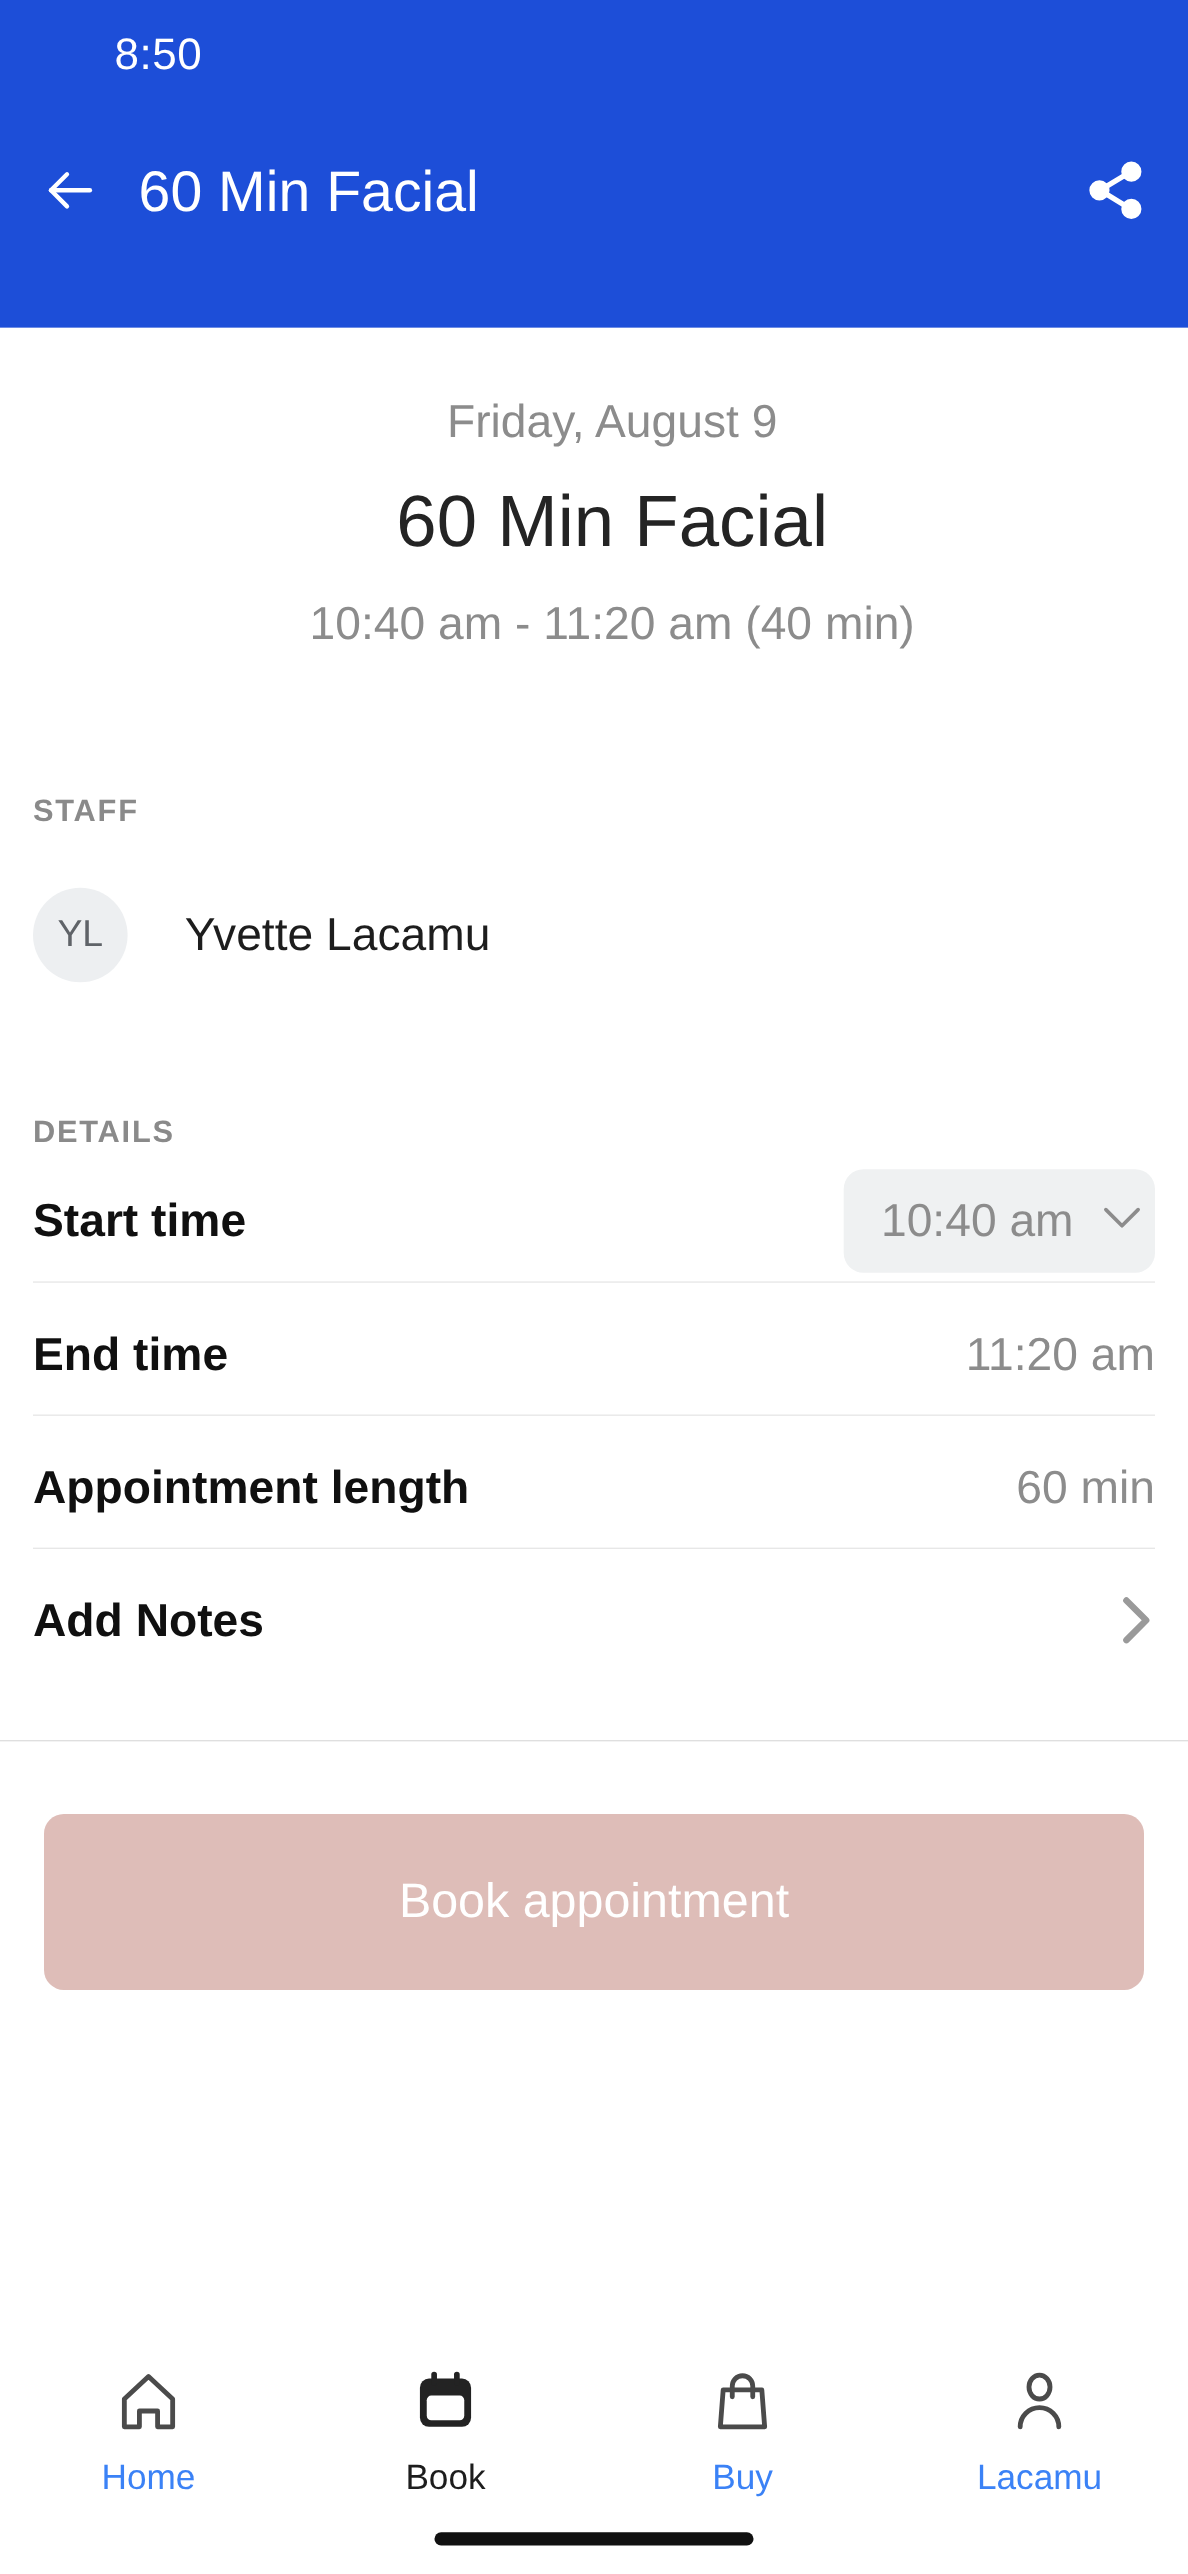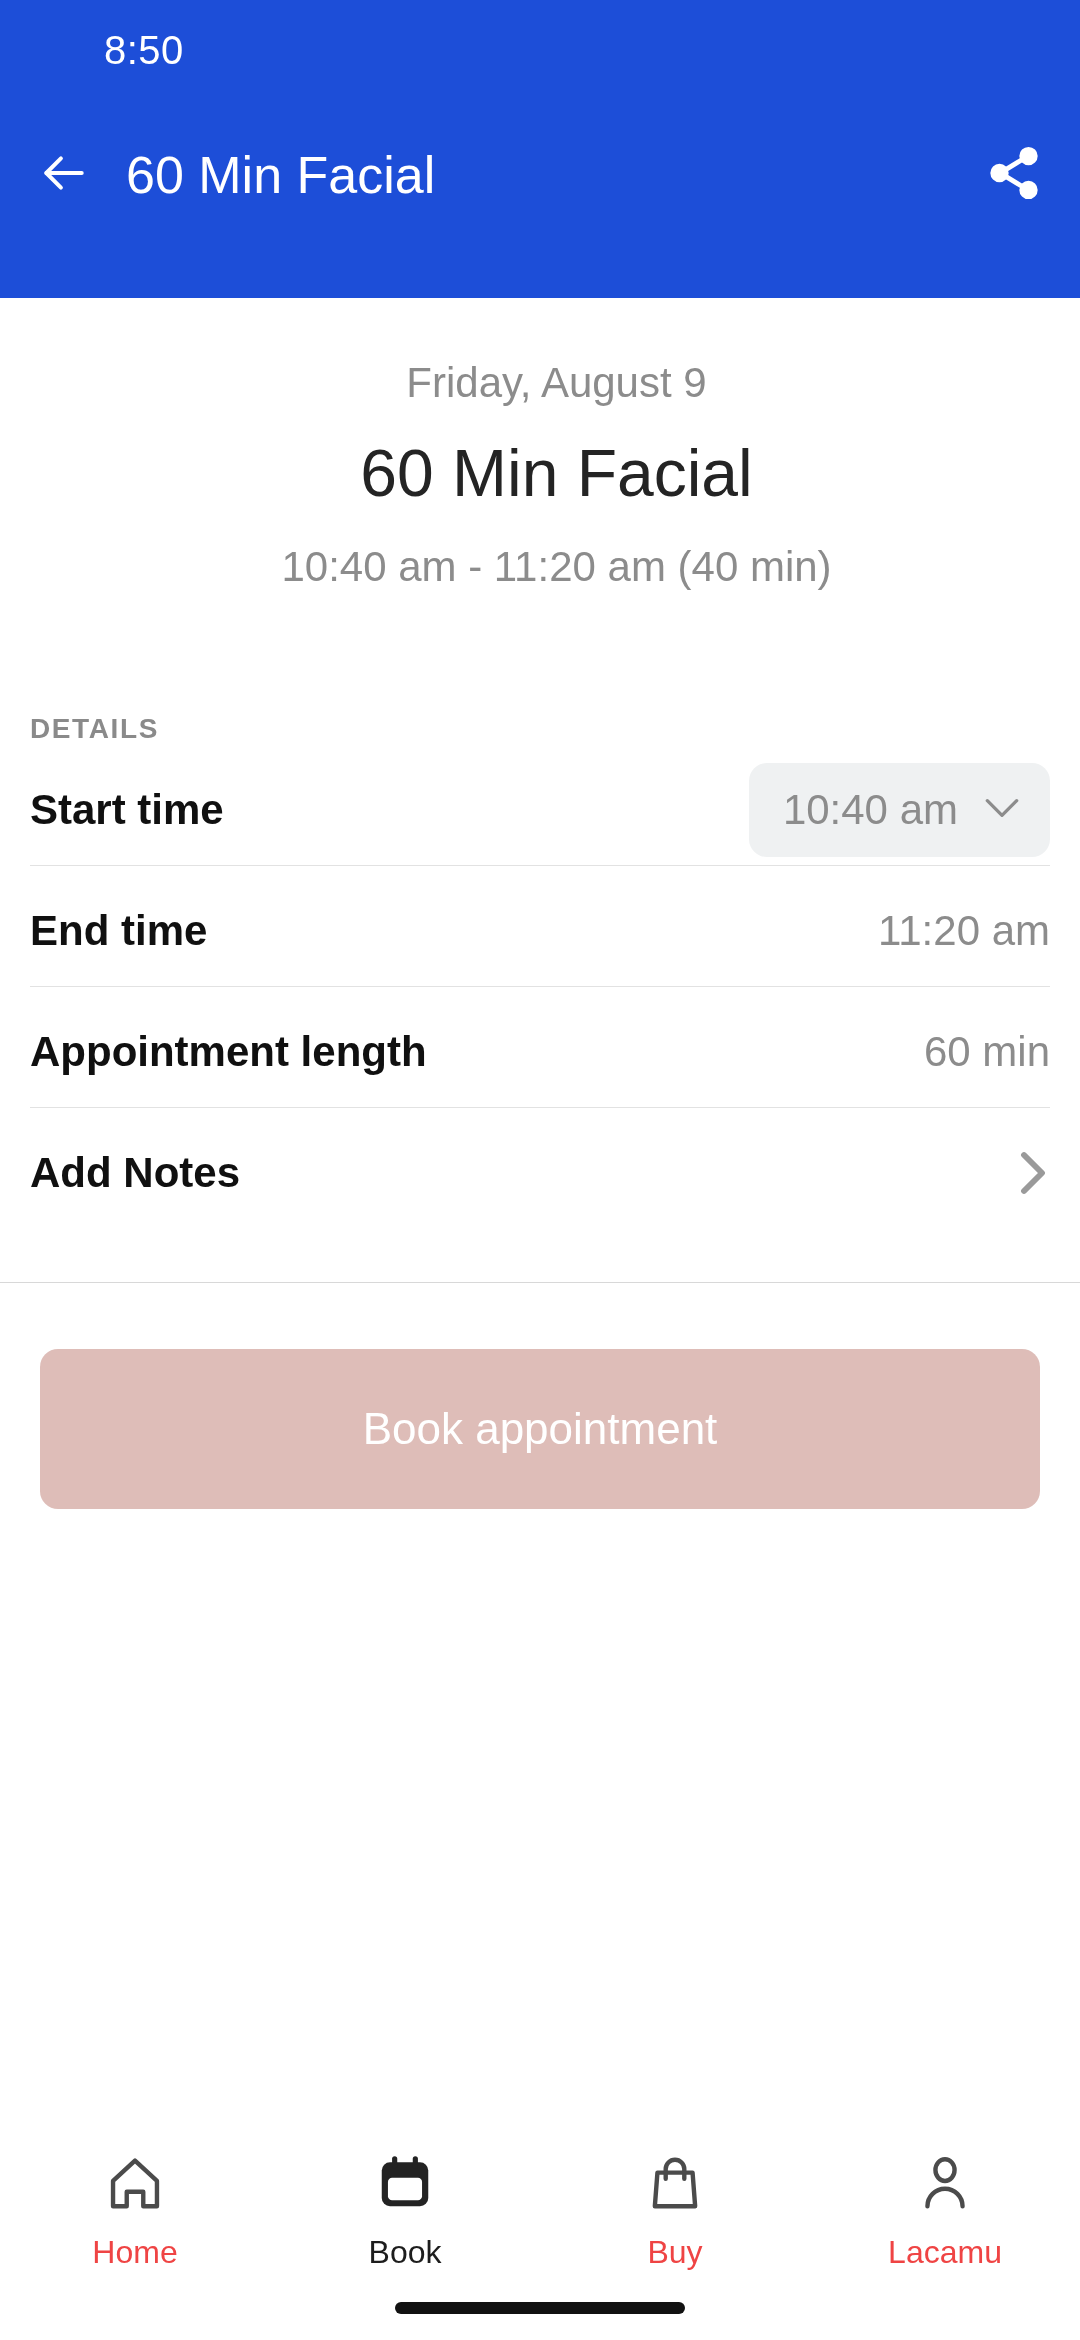--- a/index.html
+++ b/index.html
@@ -144,21 +144,21 @@
   .divider-full {
     height:1px;
     background:#d8d8d8;
     margin:0;
   }
 
   .dropdown-pill {
     background:#eff1f2;
     border-radius:18px;
     height:94px;
-    padding:0 26px 0 34px;
+    padding:0 8px 0 34px;
     display:flex; align-items:center; gap:22px;
   }
   .dropdown-text {
     color:#8c8c8c;
     font-size:42px;
   }
 
   .chev-right { display:flex; align-items:center; }
 
   
@@ -191,21 +191,21 @@
     display:flex; flex-direction:column;
     align-items:center;
     gap:14px;
   }
   .nav-icon {
     height:74px;
     display:flex; align-items:center; justify-content:center;
   }
   .nav-label {
     font-size:32px;
-    color:#ef4444;
+    color:#3b82f6;
   }
   .nav-item.active .nav-label { color:#1d1d1d; }
 
   .home-indicator {
     position:absolute;
     left:50%; transform:translateX(-50%);
     bottom:26px;
     width:290px; height:12px;
     border-radius:8px;
     background:#111111;
@@ -251,20 +251,29 @@
   </div>
 
   <div class="content">
 
     <div class="hero">
       <div class="hero-date">Friday, August 9</div>
       <div class="hero-title">60 Min Facial</div>
       <div class="hero-time">10:40 am - 11:20 am (40 min)</div>
     </div>
 
+    <div class="staff-section">
+      <div class="section-label">STAFF</div>
+      <div class="staff-row">
+        <div class="avatar">
+          <span>YL</span>
+        </div>
+        <div class="staff-name">Yvette Lacamu</div>
+      </div>
+    </div>
 
     <div class="details-section">
       <div class="section-label">DETAILS</div>
 
       <div class="detail-row">
         <span class="detail-label">Start time</span>
         <div class="dropdown-pill">
           <span class="dropdown-text">10:40 am</span>
           <span>
             <svg width="44" height="30" viewBox="0 0 24 14" fill="none" stroke="#8c8c8c" stroke-width="1.8" stroke-linecap="round" stroke-linejoin="round">

